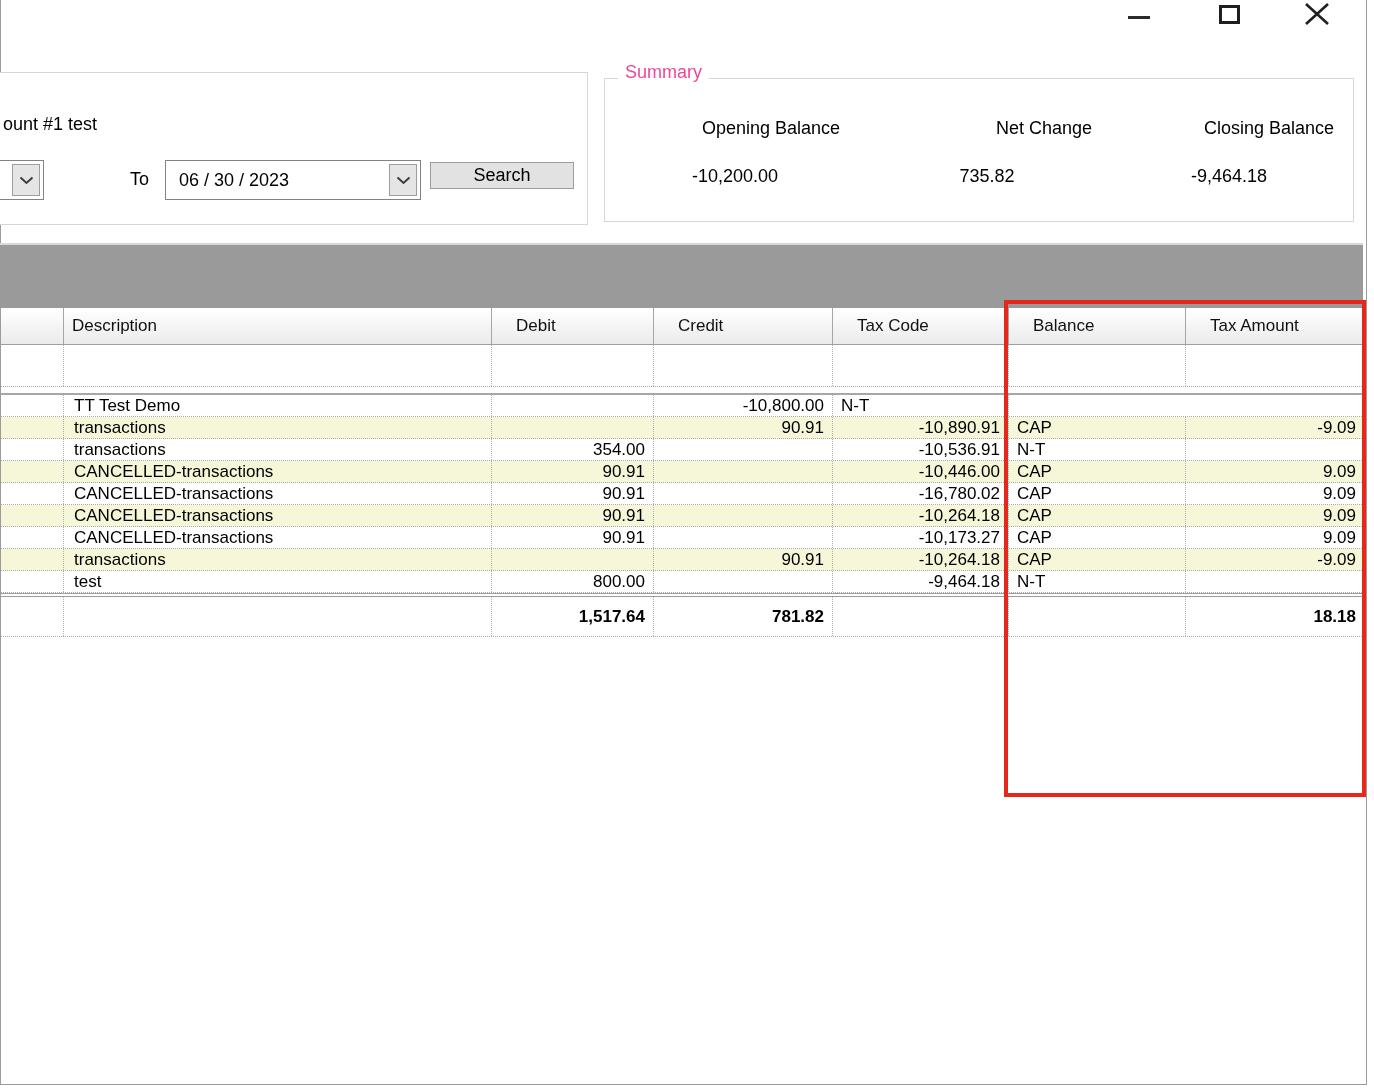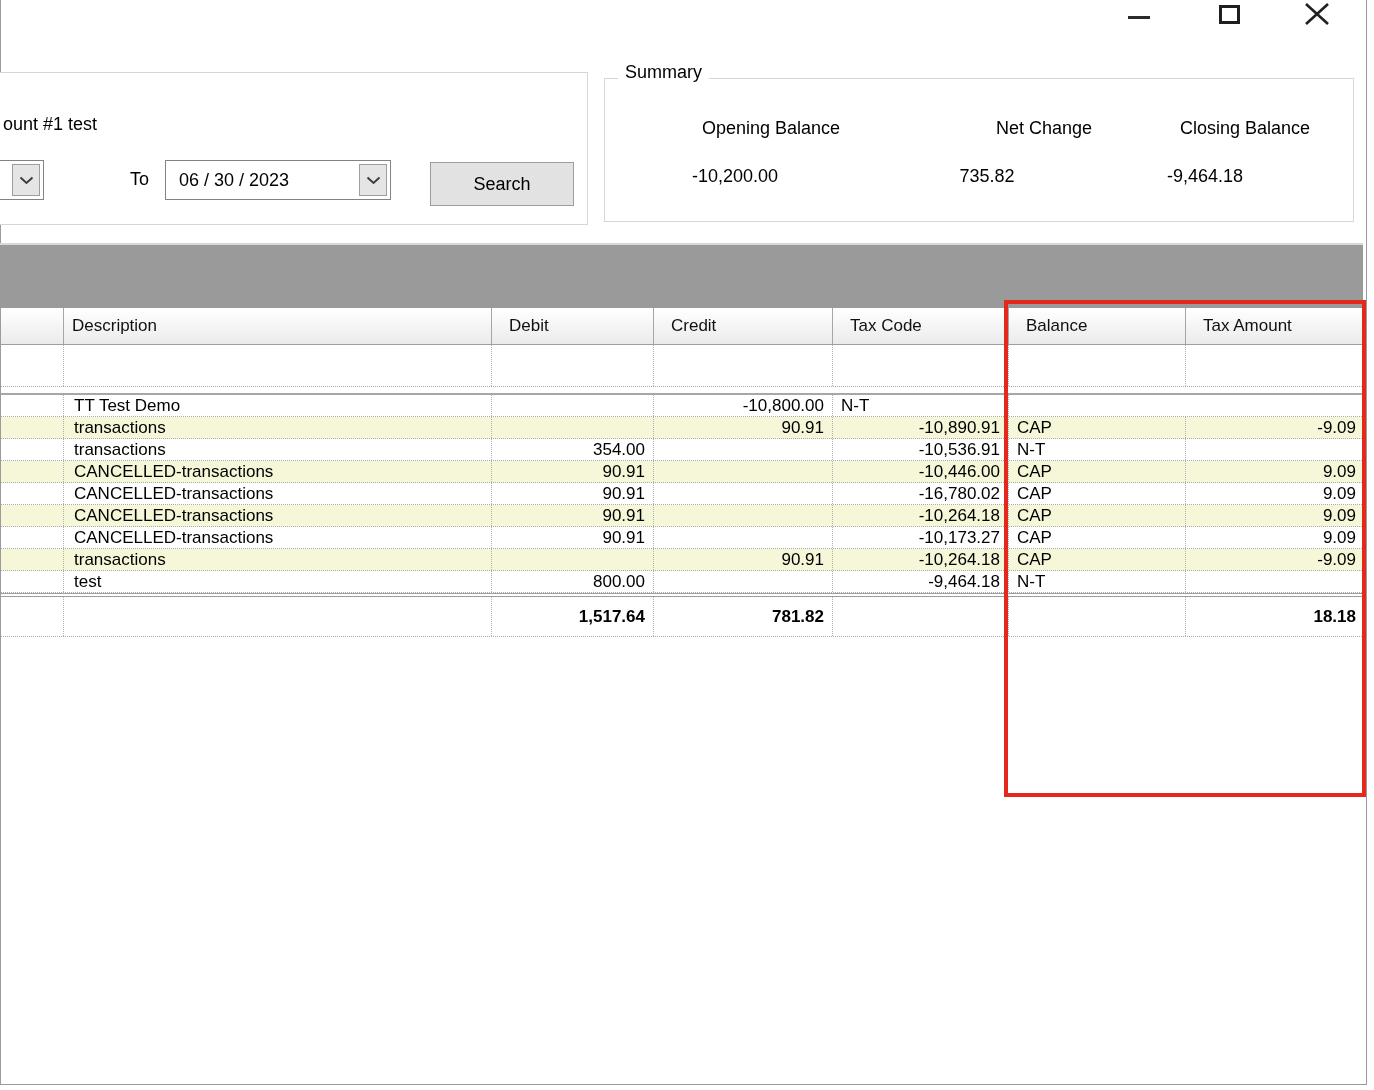--- a/index.html
+++ b/index.html
@@ -20,57 +20,57 @@
   .btn-min  { left:1118px; }
   .btn-max  { left:1208px; }
   .btn-close{ left:1296px; }
   .ic-min   { display:block; width:22px; height:0; border-top:3px solid #2b2b2b; margin-top:6px; }
   .ic-max   { display:block; width:21px; height:19px; border:3px solid #1f1f1f; }
 
   
   .groupbox { position:absolute; border:1px solid #d6d6d6; background:#fff; }
   .gb-filter  { left:-30px; top:72px; width:618px; height:153px; }
   .gb-summary { left:604px; top:78px; width:750px; height:144px; }
-  .gb-legend  { position:absolute; left:618px; top:62px; background:#fff; padding:0 7px; font-size:18px; color:#000000; }
+  .gb-legend  { position:absolute; left:618px; top:62px; background:#fff; padding:0 7px; font-size:18px; color:#ec4899; }
 
   .account-text { position:absolute; left:3px; top:114px; font-size:18px; }
   .to-label     { position:absolute; left:96px; top:169px; font-size:18px;margin-left:34px; }
 
   .combo { position:absolute; background:#fff; border:1px solid #828282; }
   .combo-stub { left:-60px; top:160px; width:104px; height:40px; }
-  .combo-date { left:165px;  top:160px; width:226px; height:40px; }
+  .combo-date { left:165px;  top:160px; width:256px; height:40px; }
   .combo-value { position:absolute; left:13px; top:0; line-height:38px; font-size:18px; }
   .combo-btn {
     position:absolute; right:3px; top:3px; bottom:3px; width:28px;
     background:#e5e5e5; border:1px solid #9e9e9e; display:flex; align-items:center; justify-content:center; cursor:pointer;
   }
 
   .search-btn {
-    position:absolute; left:430px; top:162px; width:144px; height:44px;
+    position:absolute; left:430px; top:162px; width:144px; height:27px;
     background:#e2e2e2; border:1px solid #9d9d9d; font-size:18px; color:#000;
     font-family:"Liberation Sans", sans-serif; cursor:pointer;
   }
 
   
   .sum-col   { position:absolute; width:210px; text-align:right; }
   .sum-col .lbl { font-size:18px; }
   .sum-col .val { font-size:18px; margin-top:27px;text-align:center; }
   .sum-0 { left:630px; top:118px; }
   .sum-1 { left:882px; top:118px; }
-  .sum-2 { left:1100px; top:118px; }
+  .sum-2 { left:1124px; top:118px; }
 
   
   .gray-band { position:absolute; left:0; top:243px; width:1363px; height:65px; background:#9a9a9a; border-top:2px solid #d8d8d8; }
 
   
   .table { position:absolute; left:1px; top:308px; width:1363px; }
   .grid  { display:grid; grid-template-columns:62px 428px 162px 179px 176px 177px 179px; }
 
   .thead { height:37px; background:linear-gradient(#ffffff,#ebebeb); border-bottom:1px solid #9e9e9e; }
-  .th { display:flex; align-items:center; font-size:17px; color:#111; padding-left:17px; cursor:pointer; }
+  .th { display:flex; align-items:center; font-size:17px; color:#111; padding-left:24px; cursor:pointer; }
   .th + .th { border-left:1px solid #a6a6a6; }
   .th.h-desc { padding-left:8px; }
 
   .filter-row { height:42px; background:#fff; border-bottom:1px dotted #a8a8a8; }
   .filter-row .cell { cursor:text; }
 
   .gap-row { height:8px; background:#fff; border-bottom:2px solid #a7a7a7; }
 
   .row { height:22px; background:#fff; border-bottom:1px dotted #aaaaaa; cursor:default; }
   .row.alt { background:#f6f6d8; }

